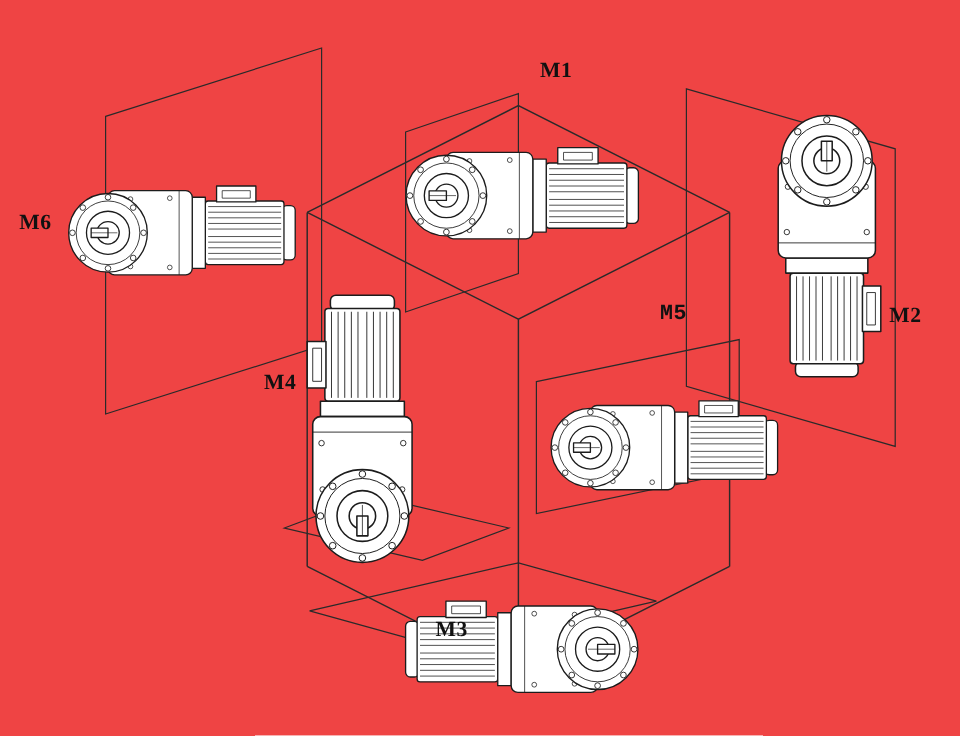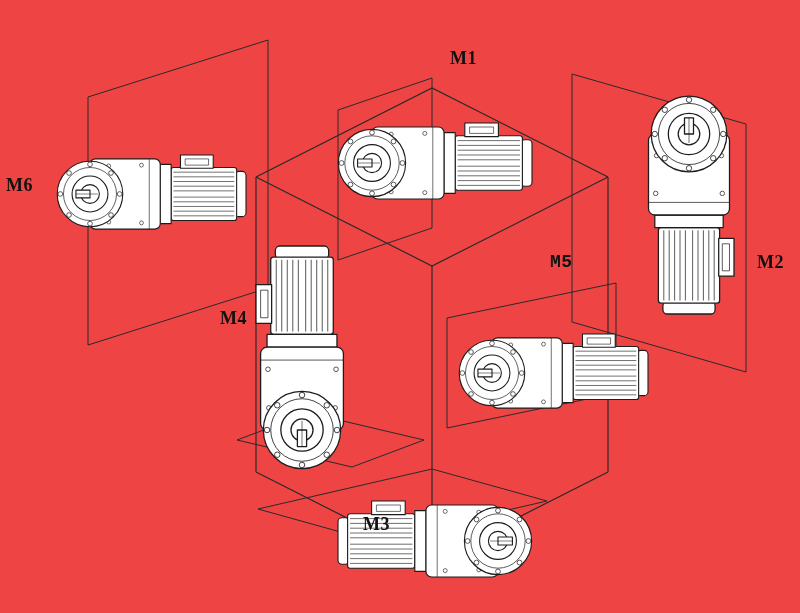--- a/index.html
+++ b/index.html
@@ -112,19 +112,19 @@
     </g>
     <g>
       <use href="#gm" transform="translate(492,373) scale(0.78)"></use>
     </g>
     <g>
       <use href="#gm" transform="translate(498,541) scale(-0.8,0.8)"></use>
     </g>
   </svg>
 
   <div class="pos-label" style="left:450px; top:48px;">M1</div>
-  <div class="pos-label" style="left:757px; top:252px;">M2</div>
+  <div class="pos-label" style="left:741px; top:252px;">M2</div>
   <div class="pos-label" style="left:363px; top:514px;">M3</div>
   <div class="pos-label" style="left:220px; top:308px;">M4</div>
   <div class="pos-label" style="left:550px; top:252px;font-family:Liberation Mono, monospace;">M5</div>
-  <div class="pos-label" style="left:6px; top:175px;">M6</div>
+  <div class="pos-label" style="left:16px; top:175px;">M6</div>
 
 </div>
 
 </body></html>

